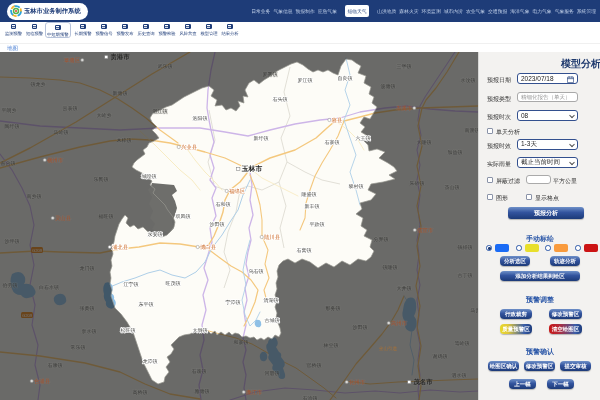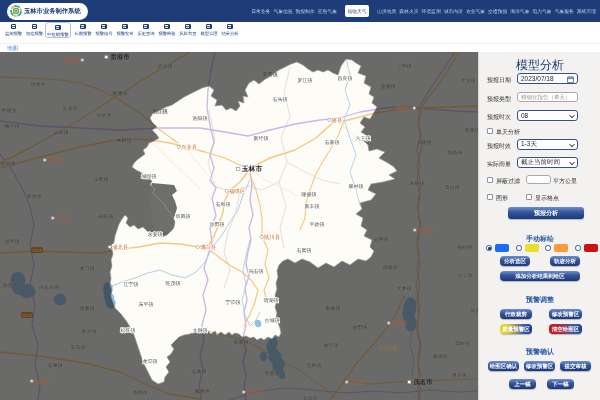--- a/index.html
+++ b/index.html
@@ -13,21 +13,21 @@
 #tabs{position:absolute;left:0;top:22px;width:600px;height:21px;background:#fff;display:flex}
 .tab{position:relative;flex:0 0 21px;min-width:0;display:flex;flex-direction:column;align-items:center;padding-top:1px}
 .tab .tic{width:5.5px;height:5.5px;background:#1e3c78;border-radius:1.2px;margin-top:0.5px;position:relative}
 .tab .tic:after{content:"";position:absolute;left:1.2px;top:1.6px;width:3px;height:0.9px;background:#fff;box-shadow:0 1.8px 0 #fff}
 .tab .ttx{font-size:4.3px;color:#1e3c78;margin-top:1.5px;white-space:nowrap}
 .tab.sel{border:1px solid #b6c2da;border-radius:3px;flex:0 0 25.5px;background:#fff;margin-top:0;height:15.5px}
 #crumb{position:absolute;left:0;top:43px;width:600px;height:9px;background:#fff;border-top:1px solid #f0f0f0}
 #crumb span{position:absolute;left:7px;top:1px;font-size:5.5px;color:#4a7fd4}
 #map{position:absolute;left:0;top:52px;width:478px;height:348px;background:#ecebe6}
 #panel{position:absolute;left:478px;top:52px;width:122px;height:348px;background:#f3f2f0;border-left:1px solid #d8d8d6}
-.ptitle{position:absolute;width:122px;text-align:center;font-weight:normal;color:#1f3a6e;font-size:12px}
+.ptitle{position:absolute;width:122px;text-align:right;font-weight:bold;color:#1f3a6e;font-size:10px}
 .stitle{position:absolute;width:122px;text-align:center;font-weight:bold;color:#2c58a8;font-size:7px}
 .plabel{position:absolute;font-size:6px;color:#333;white-space:nowrap}
 .pinput{position:absolute;left:38px;width:61px;background:#fff;border:1px solid #33508e;border-radius:3px;font-size:6.5px;color:#222;display:flex;align-items:center;padding-left:3px;white-space:nowrap}
 .chev{position:absolute;right:3px;top:50%;width:4px;height:4px;border-left:1px solid #555;border-bottom:1px solid #555;transform:translateY(-65%) rotate(-45deg)}
 .cbx{position:absolute;width:6px;height:6px;background:#fff;border:1px solid #8a93a8;border-radius:1px}
 .clab{position:absolute;font-size:6px;color:#333;white-space:nowrap}
 .gbtn{position:absolute;background:linear-gradient(180deg,#6e90c8 0%,#33549e 45%,#1c3a78 100%);border-radius:4px;color:#fff;font-size:5.5px;font-weight:bold;display:flex;align-items:center;justify-content:center;white-space:nowrap;box-shadow:0 1px 1px rgba(0,0,0,.25)}
 .rad{position:absolute;width:5.5px;height:5.5px;border:1px solid #2c58a8;border-radius:50%;background:#fff}
 .rad.on{background:#fff}
 .rad.on:after{content:"";position:absolute;left:1px;top:1px;width:2.5px;height:2.5px;background:#1e3c78;border-radius:50%}

